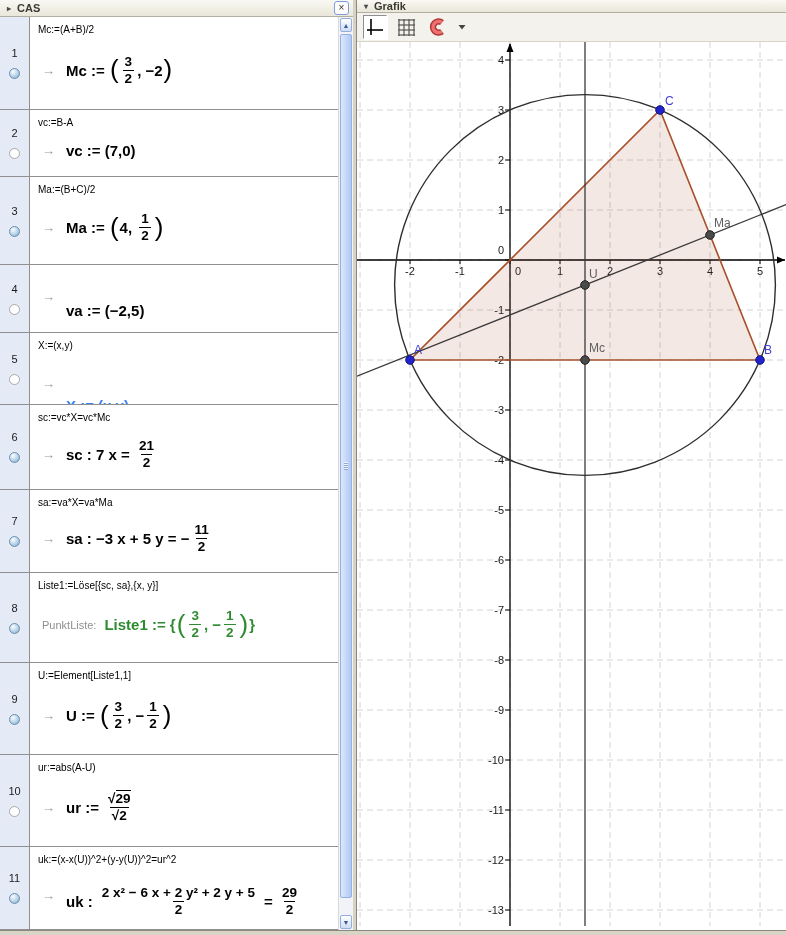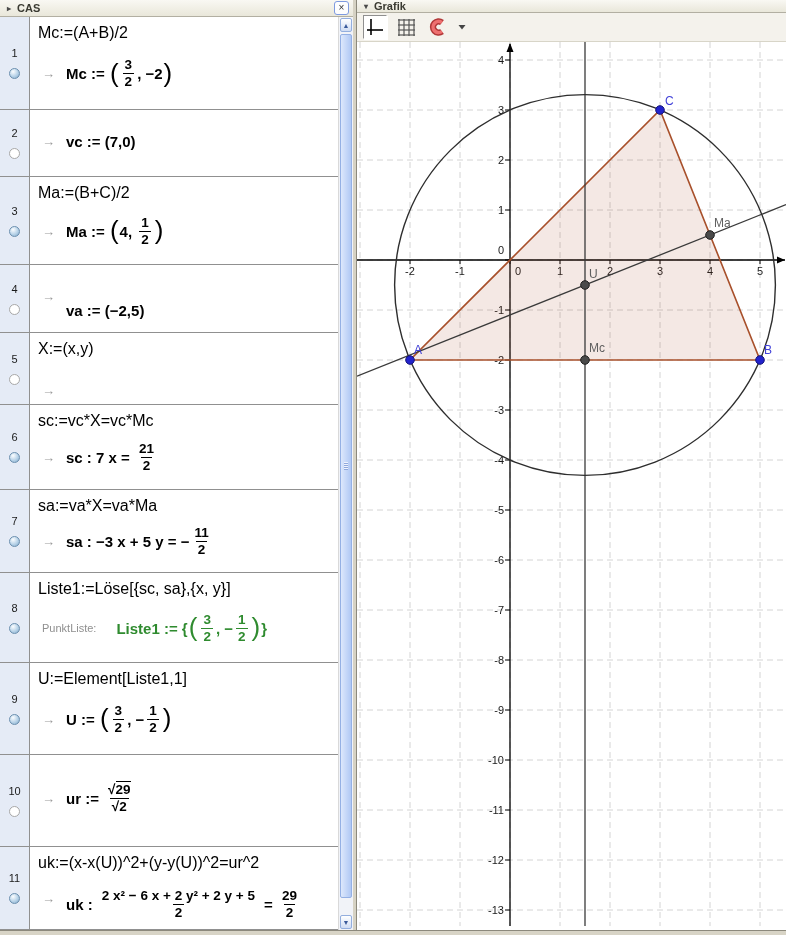--- a/index.html
+++ b/index.html
@@ -15,24 +15,24 @@
     font-size:10px;line-height:10px;color:#333;display:flex;align-items:center;justify-content:center;padding:0;cursor:default;}
   #cas-rows{position:absolute;top:17px;left:0;right:15px;bottom:0;background:#fff;}
   .cas-row{display:flex;border-bottom:1px solid #909090;box-sizing:border-box;background:#fff;}
   .gutter{width:30px;background:#e5ebf6;border-right:1px solid #909090;display:flex;flex-direction:column;
     align-items:center;justify-content:center;gap:9px;box-sizing:border-box;flex:none;}
   .row-num{font-size:11px;color:#1a1a1a;}
   .marker{width:11px;height:11px;border-radius:50%;box-sizing:border-box;}
   .marker.filled{background:radial-gradient(circle at 35% 30%,#fbfdff,#b7d2e8 55%,#7fa8c8);border:1px solid #6b8faf;}
   .marker.empty{background:#fff;border:1px solid #a8a8a8;}
   .row-content{flex:1;display:flex;flex-direction:column;overflow:hidden;}
-  .row-input{margin:7px 0 0 8px;font-size:16px;color:#000;white-space:pre;}
+  .row-input{margin:7px 0 0 8px;font-size:10px;color:#000;white-space:pre;}
   .row-output{flex:1;display:flex;align-items:center;margin:2px 0 6px 12px;}
   .arrow{color:#9a9a9a;font-size:13px;margin-right:11px;flex:none;}
-  .plabel{color:#8f8f8f;font-size:11px;margin-right:20px;flex:none;}
+  .plabel{color:#8f8f8f;font-size:11px;margin-right:8px;flex:none;}
   .math{display:inline-flex;align-items:center;font-family:Liberation Sans, sans-serif;font-weight:bold;font-size:15px;white-space:pre;}
   .frac{display:inline-flex;flex-direction:column;align-items:center;font-size:13.5px;line-height:1.15;margin:0 3px;text-align:center;}
   .frac .den{border-top:1.5px solid currentColor;padding:0 2px;}
   .frac .num{padding:0 2px;}
   .bigp{font-size:26px;font-weight:normal;line-height:1;margin:0 1px;transform:translateY(-1px);}
   .radbody{border-top:1.5px solid currentColor;}
 
   
   #cas-scrollbar{position:absolute;top:17px;right:0;width:15px;bottom:0;background:#f1f3f8;border-left:1px solid #d9d9d9;box-sizing:border-box;}
   .sb-btn{position:absolute;left:1px;right:1px;height:14px;background:linear-gradient(#ffffff,#cfdcf3);
@@ -86,20 +86,21 @@
               <span class="math" style="color: rgb(0, 0, 0);"><span class="mtxt">Mc := </span><span class="bigp">(</span><span class="frac"><span class="num">3</span><span class="den">2</span></span><span class="mtxt">, −2</span><span class="bigp">)</span></span>
             </div>
           </div>
         </div>
         <div class="cas-row" style="height: 67px;">
           <div class="gutter">
             <div class="row-num">2</div>
             <div class="marker empty"></div>
           </div>
           <div class="row-content">
+            <div class="row-input">vc:=B-A</div>
             <div class="row-output">
               <span class="arrow">→</span>
               <span class="math" style="color: rgb(0, 0, 0);"><span class="mtxt">vc := (7,0)</span></span>
             </div>
           </div>
         </div>
         <div class="cas-row" style="height: 88px;">
           <div class="gutter">
             <div class="row-num">3</div>
             <div class="marker filled"></div>
@@ -188,20 +189,21 @@
               <span class="math" style="color: rgb(0, 0, 0);"><span class="mtxt">U := </span><span class="bigp">(</span><span class="frac"><span class="num">3</span><span class="den">2</span></span><span class="mtxt">, −</span><span class="frac"><span class="num">1</span><span class="den">2</span></span><span class="bigp">)</span></span>
             </div>
           </div>
         </div>
         <div class="cas-row" style="height: 92px;">
           <div class="gutter">
             <div class="row-num">10</div>
             <div class="marker empty"></div>
           </div>
           <div class="row-content">
+            <div class="row-input">ur:=abs(A-U)</div>
             <div class="row-output">
               <span class="arrow">→</span>
               <span class="math" style="color: rgb(0, 0, 0);"><span class="mtxt">ur := </span><span class="frac"><span class="num"><span class="rad">√</span><span class="radbody">29</span></span><span class="den"><span class="rad">√</span><span class="radbody">2</span></span></span></span>
             </div>
           </div>
         </div>
         <div class="cas-row" style="height: 83px;">
           <div class="gutter">
             <div class="row-num">11</div>
             <div class="marker filled"></div>

